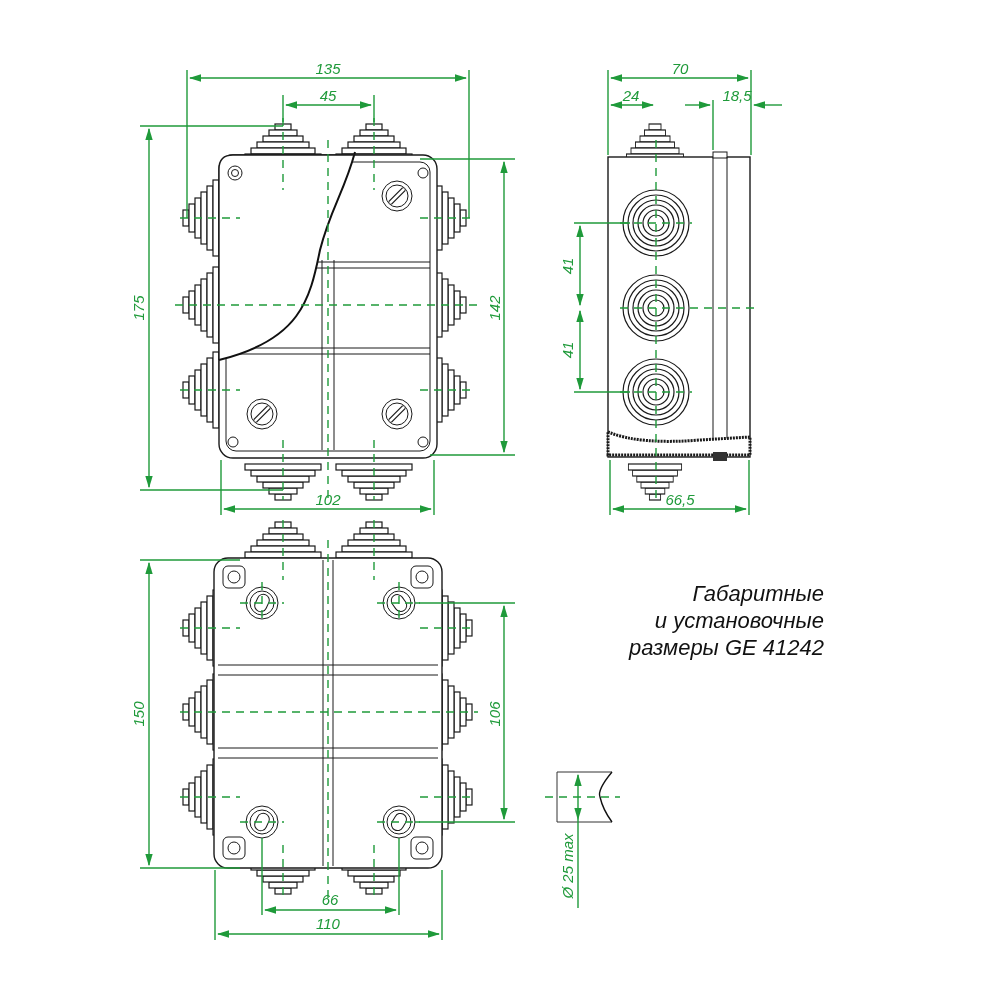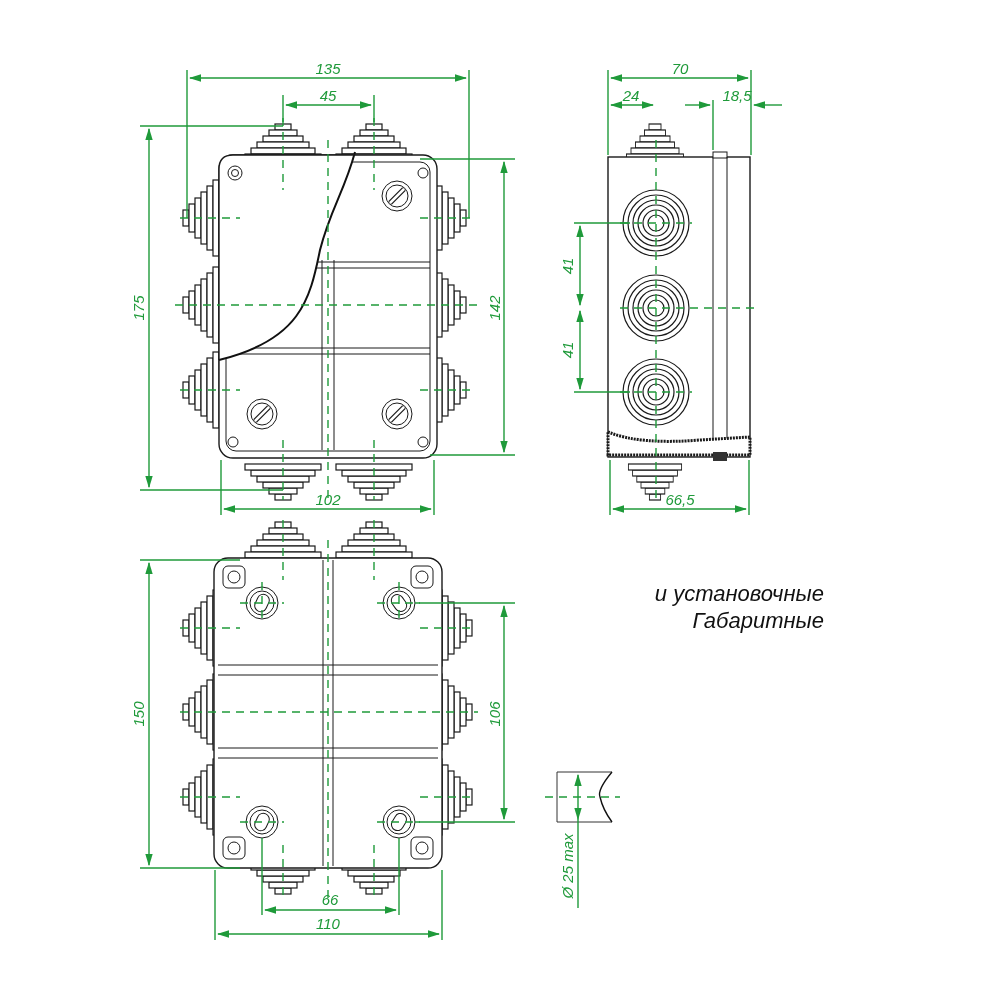--- a/index.html
+++ b/index.html
@@ -259,15 +259,16 @@
     <line x1="557" y1="772" x2="557" y2="822" stroke="#333"></line>
     <path d="M612,772 Q597,790 600,797 Q603,810 612,822" fill="none" stroke="#111" stroke-width="1.4"></path>
     <line x1="545" y1="797" x2="620" y2="797" stroke="#1f9a3a" stroke-width="1.4" stroke-dasharray="8,6"></line>
     <line x1="578" y1="775" x2="578" y2="819" stroke="#1f9a3a" stroke-width="1.4" marker-start="url(#arr)" marker-end="url(#arr)"></line>
     <line x1="578" y1="819" x2="578" y2="908" stroke="#1f9a3a" stroke-width="1.4"></line>
     <text class="dimtxt" transform="translate(573,866) rotate(-90)" text-anchor="middle">Ø 25 max</text>
   </g>
 </svg>
 
 <div class="caption">
+  <div>Габаритные</div>
   <div>и установочные</div>
-  <div>Габаритные</div>
+  <div>размеры GE 41242</div>
 </div>
 
 </body></html>

